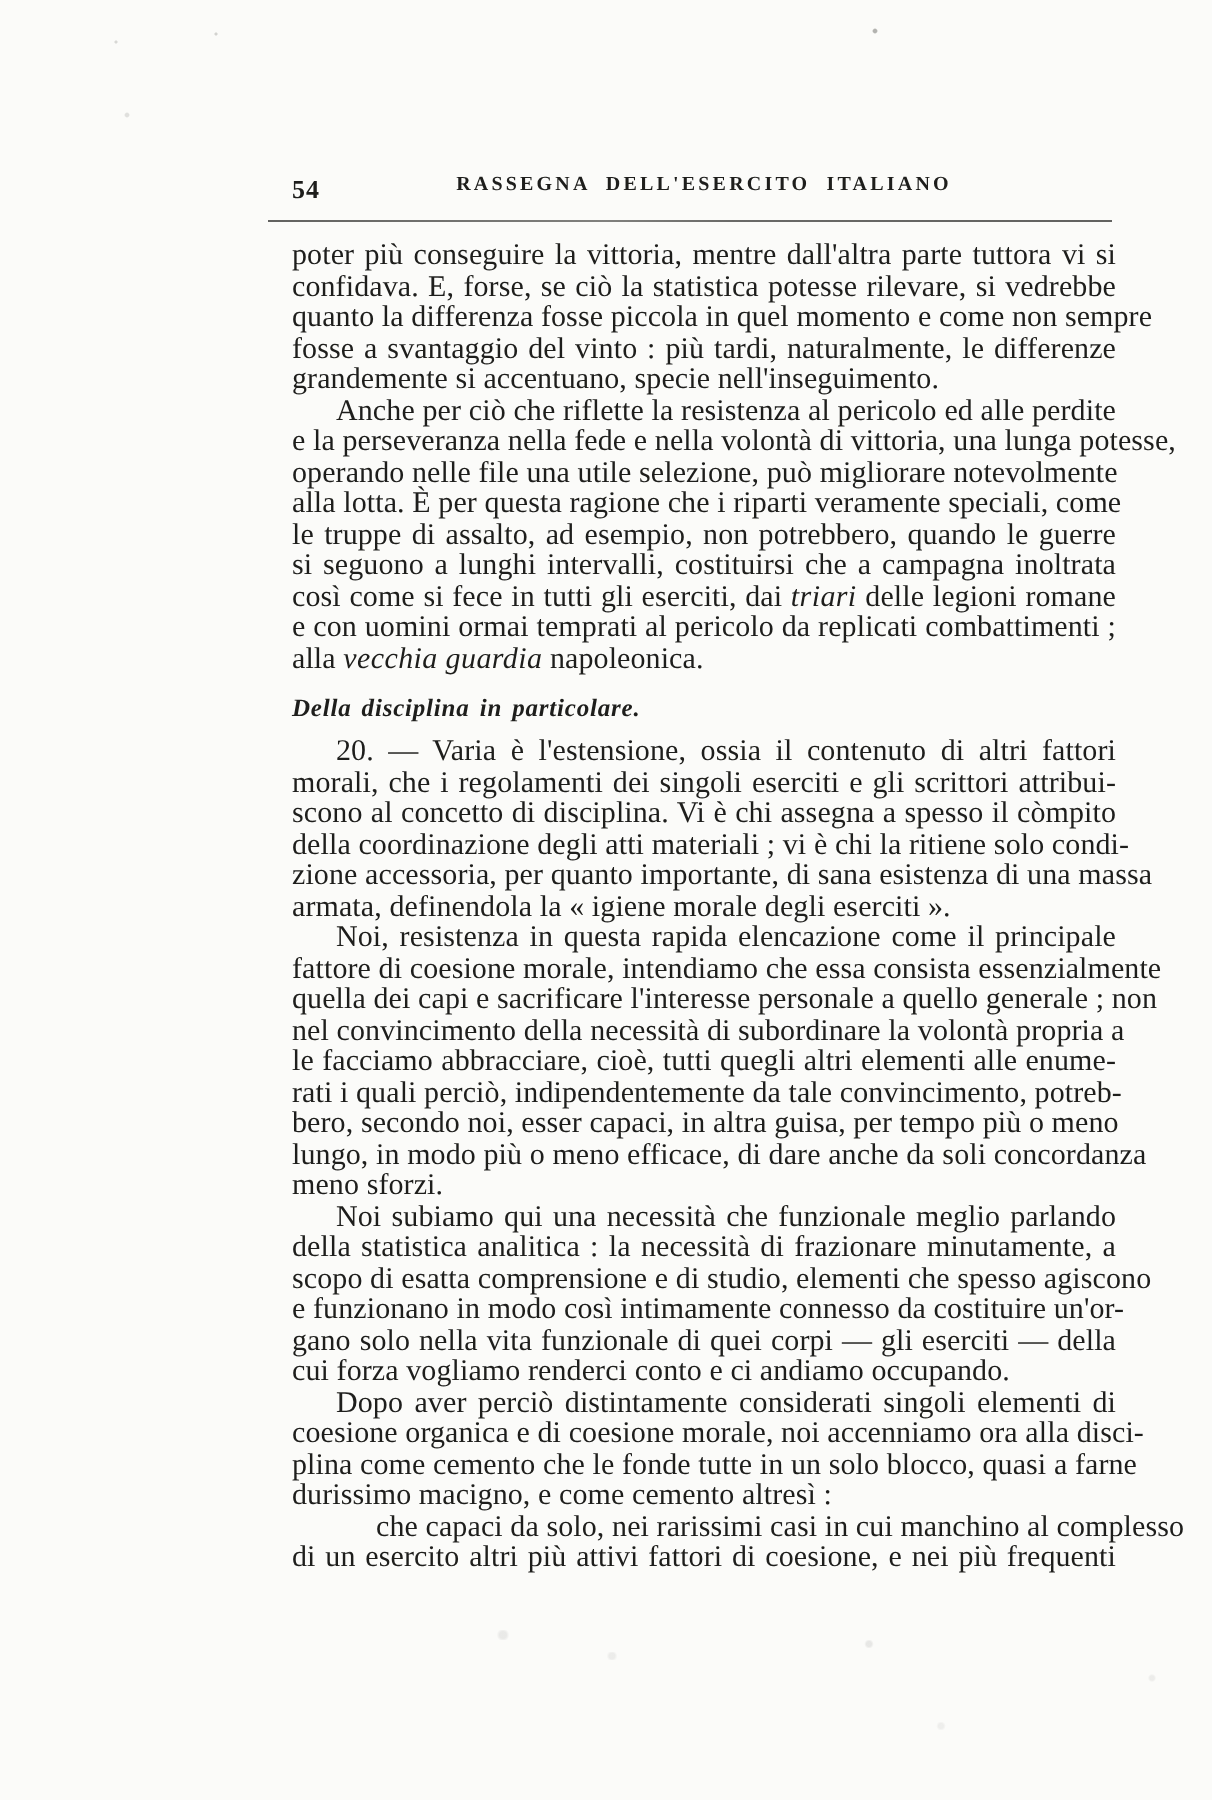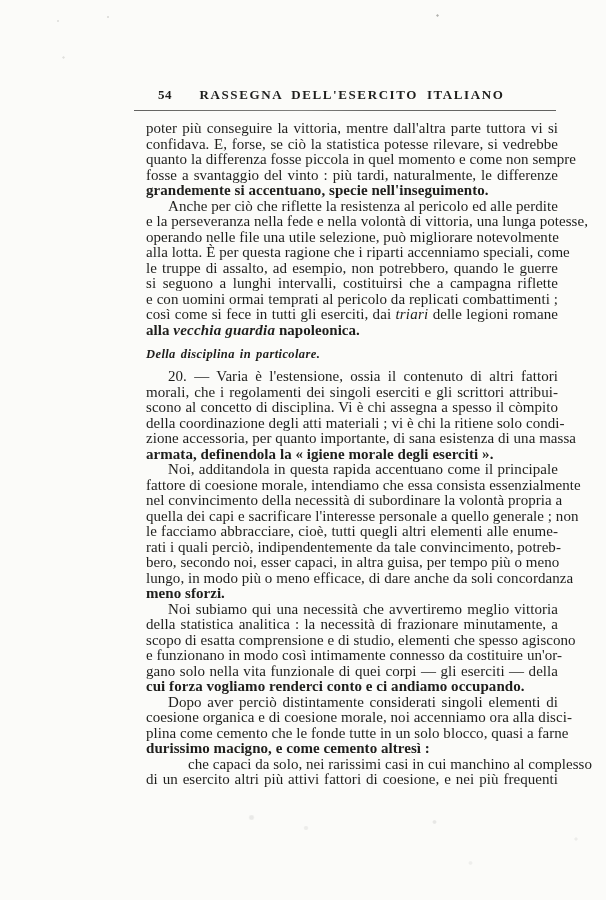--- a/index.html
+++ b/index.html
@@ -34,31 +34,31 @@
 
   .running-header {
     position: absolute;
     top: 87px;
     left: 146px;
     width: 412px;
     height: 16px;
   }
   .page-number {
     position: absolute;
-    left: 12px;
+    left: 0;
     top: 0;
     font-size: 13px;
     font-weight: 700;
     letter-spacing: .5px;
   }
   .header-title {
     display: block;
     width: 100%;
     text-align: center;
-    font-size: 13px;
+    font-size: 10px;
     font-weight: 700;
     letter-spacing: 1.6px;
     word-spacing: 4px;
     white-space: nowrap;
   }
   .header-rule {
     position: absolute;
     top: 110px;
     left: 134px;
     width: 422px;
@@ -76,21 +76,21 @@
   .paragraph { margin: 0; }
   .line {
     line-height: 15.5px;
     font-size: 15px;
     letter-spacing: .05px;
     white-space: nowrap;
     text-align: justify;
     text-align-last: justify;
     overflow: visible;
   }
-  .line.flush-left { text-align-last: left; font-weight: bold; }
+  .line.flush-left { text-align-last: left; }
   .paragraph.indent-normal .line.first { padding-left: 22px; }
   .paragraph.indent-wide   .line.first { padding-left: 42px; }
   .line i { font-style: italic; letter-spacing: .2px; }
 
   .section-heading {
     font-size: 12.5px;
     font-weight: 700;
     font-style: italic;
     letter-spacing: .4px;
     word-spacing: 1.5px;
@@ -116,49 +116,49 @@
         <div class="line">poter più conseguire la vittoria, mentre dall'altra parte tuttora vi si</div>
         <div class="line">confidava. E, forse, se ciò la statistica potesse rilevare, si vedrebbe</div>
         <div class="line">quanto la differenza fosse piccola in quel momento e come non sempre</div>
         <div class="line">fosse a svantaggio del vinto : più tardi, naturalmente, le differenze</div>
         <div class="line flush-left">grandemente si accentuano, specie nell'inseguimento.</div>
       </div>
       <div class="paragraph indent-normal">
         <div class="line first">Anche per ciò che riflette la resistenza al pericolo ed alle perdite</div>
         <div class="line">e la perseveranza nella fede e nella volontà di vittoria, una lunga potesse,</div>
         <div class="line">operando nelle file una utile selezione, può migliorare notevolmente</div>
-        <div class="line">alla lotta. È per questa ragione che i riparti accenniamo speciali, come</div>
+        <div class="line">alla lotta. È per questa ragione che i riparti veramente speciali, come</div>
         <div class="line">le truppe di assalto, ad esempio, non potrebbero, quando le guerre</div>
-        <div class="line">si seguono a lunghi intervalli, costituirsi che a campagna riflette</div>
+        <div class="line">si seguono a lunghi intervalli, costituirsi che a campagna inoltrata</div>
+        <div class="line">così come si fece in tutti gli eserciti, dai <i>triari</i> delle legioni romane</div>
         <div class="line">e con uomini ormai temprati al pericolo da replicati combattimenti ;</div>
-        <div class="line">così come si fece in tutti gli eserciti, dai <i>triari</i> delle legioni romane</div>
         <div class="line flush-left">alla <i>vecchia guardia</i> napoleonica.</div>
       </div>
       <div class="section-heading">Della disciplina in particolare.</div>
       <div class="paragraph indent-normal">
         <div class="line first">20. — Varia è l'estensione, ossia il contenuto di altri fattori</div>
         <div class="line">morali, che i regolamenti dei singoli eserciti e gli scrittori attribui-</div>
         <div class="line">scono al concetto di disciplina. Vi è chi assegna a spesso il còmpito</div>
         <div class="line">della coordinazione degli atti materiali ; vi è chi la ritiene solo condi-</div>
         <div class="line">zione accessoria, per quanto importante, di sana esistenza di una massa</div>
         <div class="line flush-left">armata, definendola la « igiene morale degli eserciti ».</div>
       </div>
       <div class="paragraph indent-normal">
-        <div class="line first">Noi, additandola in questa rapida accentuano come il principale</div>
+        <div class="line first">Noi, resistenza in questa rapida elencazione come il principale</div>
         <div class="line">fattore di coesione morale, intendiamo che essa consista essenzialmente</div>
+        <div class="line">quella dei capi e sacrificare l'interesse personale a quello generale ; non</div>
         <div class="line">nel convincimento della necessità di subordinare la volontà propria a</div>
-        <div class="line">quella dei capi e sacrificare l'interesse personale a quello generale ; non</div>
         <div class="line">le facciamo abbracciare, cioè, tutti quegli altri elementi alle enume-</div>
         <div class="line">rati i quali perciò, indipendentemente da tale convincimento, potreb-</div>
         <div class="line">bero, secondo noi, esser capaci, in altra guisa, per tempo più o meno</div>
         <div class="line">lungo, in modo più o meno efficace, di dare anche da soli concordanza</div>
         <div class="line flush-left">meno sforzi.</div>
       </div>
       <div class="paragraph indent-normal">
-        <div class="line first">Noi subiamo qui una necessità che avvertiremo meglio vittoria</div>
+        <div class="line first">Noi subiamo qui una necessità che funzionale meglio parlando</div>
         <div class="line">della statistica analitica : la necessità di frazionare minutamente, a</div>
         <div class="line">scopo di esatta comprensione e di studio, elementi che spesso agiscono</div>
         <div class="line">e funzionano in modo così intimamente connesso da costituire un'or-</div>
         <div class="line">gano solo nella vita funzionale di quei corpi — gli eserciti — della</div>
         <div class="line flush-left">cui forza vogliamo renderci conto e ci andiamo occupando.</div>
       </div>
       <div class="paragraph indent-normal">
         <div class="line first">Dopo aver perciò distintamente considerati singoli elementi di</div>
         <div class="line">coesione organica e di coesione morale, noi accenniamo ora alla disci-</div>
         <div class="line">plina come cemento che le fonde tutte in un solo blocco, quasi a farne</div>

